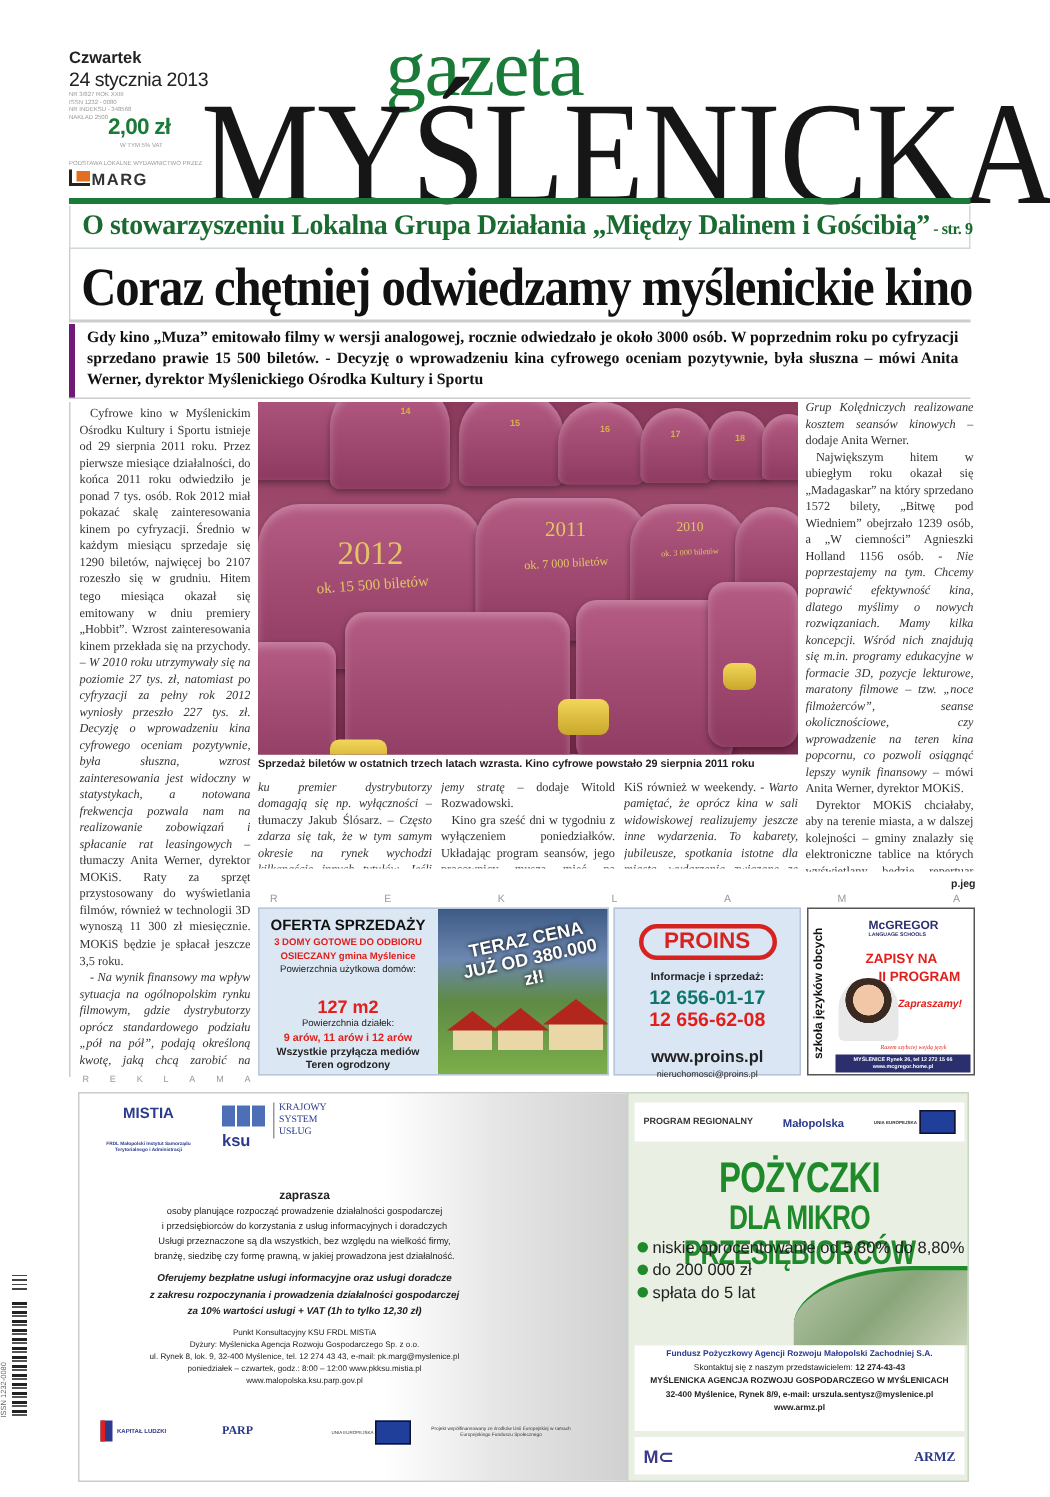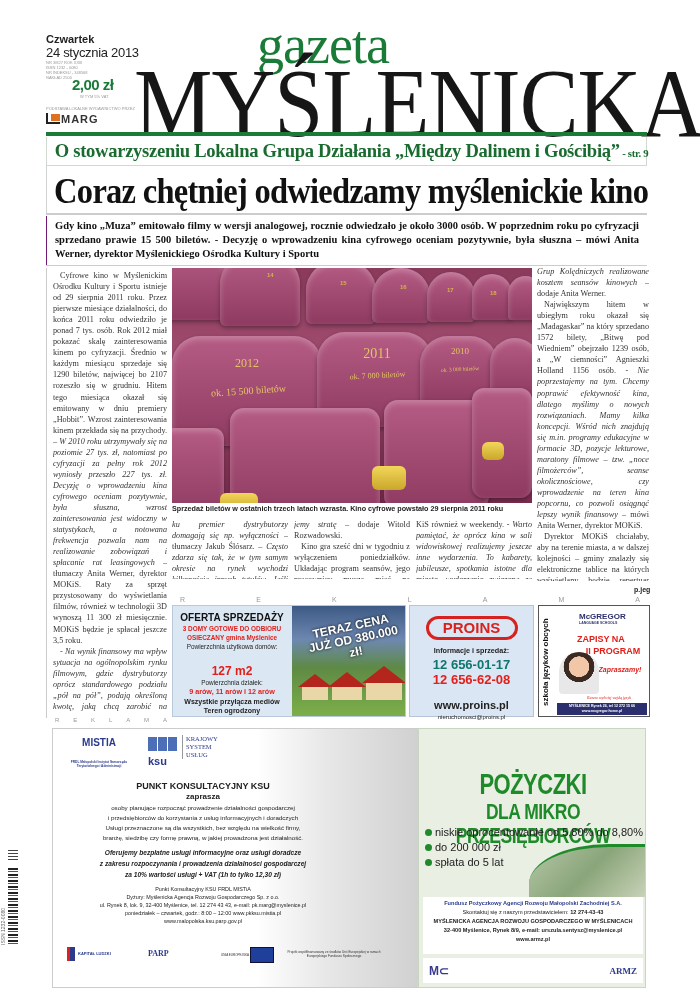--- a/index.html
+++ b/index.html
@@ -18,21 +18,21 @@
 #mh-logo .mk{display:inline-block;width:14px;height:11px;border-left:2px solid #222;border-bottom:2px solid #222;position:relative;vertical-align:-1px;margin-right:1px}
 #mh-logo .mk:after{content:"";position:absolute;right:0;top:1px;width:9px;height:7px;background:#e07020}
 #mh-gazeta{left:257px;top:18px;font:54px "Liberation Serif",serif;color:#1a7a37;line-height:1;letter-spacing:-1px}
 #mh-title{left:134px;top:54px;font:98px "Liberation Serif",serif;color:#161616;line-height:1;letter-spacing:-1px;transform:scaleX(0.9);transform-origin:left top}
 #mh-rule{left:46px;top:132px;width:601px;height:4px;background:#1a7a37}
 #teaser{left:46px;top:137px;width:601px;height:29px;border:1px solid #cfd9cf;border-top:none;padding:3px 8px;font:bold 19px "Liberation Serif",serif;color:#1a6b30;white-space:nowrap;letter-spacing:-0.3px;transform-origin:left top}
 #teaser small{font-size:11px}
 
 #hl{left:46px;top:166px;width:601px;height:48px;border-left:1px solid #ccc;padding:4px 8px;font:bold 36px "Liberation Serif",serif;color:#111;letter-spacing:-0.8px;white-space:nowrap}
 .hr{left:46px;width:601px;height:2px;background:#ccc}
-#lead{left:46px;top:216px;width:601px;height:50px;border-left:1px solid #701a75;padding:3px 8px;font:bold 10.5px "Liberation Serif",serif;color:#111;text-align:justify;line-height:1.32}
+#lead{left:46px;top:216px;width:601px;height:50px;border-left:4px solid #701a75;padding:3px 8px;font:bold 10.5px "Liberation Serif",serif;color:#111;text-align:justify;line-height:1.32}
 
 .col{position:absolute;font:8.2px "Liberation Serif",serif;color:#333;line-height:11.05px;text-align:justify;overflow:hidden}
 .col p{text-indent:7px}
 .col i{}
 #c1{left:53px;top:270px;width:114px;height:444px}
 #c2{left:172px;top:519px;width:116px;height:60px}
 #c3{left:294px;top:519px;width:116px;height:60px}
 #c4{left:416px;top:519px;width:116px;height:60px}
 #c5{left:537px;top:266px;width:112px;height:315px}
 #vsep1{left:46px;top:268px;width:1px;height:450px;background:#ccc}
@@ -117,21 +117,21 @@
   <div class="seat" style="left:336px;top:8px;width:35px;height:44px"></div>
   <span class="seatnum" style="left:95px;top:4px">14</span>
   <span class="seatnum" style="left:168px;top:12px">15</span>
   <span class="seatnum" style="left:228px;top:16px">16</span>
   <span class="seatnum" style="left:275px;top:19px">17</span>
   <span class="seatnum" style="left:318px;top:22px">18</span>
   <div class="seat" style="left:0;top:68px;width:150px;height:110px"></div>
   <div class="seat" style="left:145px;top:64px;width:115px;height:95px"></div>
   <div class="seat" style="left:248px;top:68px;width:78px;height:70px"></div>
   <div class="seat" style="left:318px;top:70px;width:50px;height:60px"></div>
-  <div class="seattxt" style="left:20px;top:88px;width:110px;font-size:12px">2012</div>
+  <div class="seattxt" style="left:20px;top:88px;width:110px;font-size:22px">2012</div>
   <div class="seattxt" style="left:14px;top:117px;width:125px;font-size:10px;transform:rotate(-4deg)">ok. 15 500 biletów</div>
   <div class="seattxt" style="left:160px;top:78px;width:90px;font-size:14px">2011</div>
   <div class="seattxt" style="left:158px;top:103px;width:95px;font-size:8px;transform:rotate(-3deg)">ok. 7 000 biletów</div>
   <div class="seattxt" style="left:255px;top:78px;width:66px;font-size:9px">2010</div>
   <div class="seattxt" style="left:252px;top:98px;width:72px;font-size:5.5px;transform:rotate(-3deg)">ok. 3 000 biletów</div>
   <div class="seat" style="left:-8px;top:160px;width:60px;height:90px;border-radius:10px"></div>
   <div class="seat" style="left:58px;top:140px;width:150px;height:110px;border-radius:14px"></div>
   <div class="seat" style="left:212px;top:132px;width:105px;height:110px;border-radius:14px"></div>
   <div class="seat" style="left:300px;top:120px;width:60px;height:110px;border-radius:12px"></div>
   <div class="arm" style="left:48px;top:225px;width:38px;height:18px"></div>
@@ -227,21 +227,20 @@
   </div>
   <div style="position:absolute;left:95px;top:6px;width:100px;height:38px">
     <div style="position:absolute;left:0;top:2px;width:30px;height:14px;background:repeating-linear-gradient(90deg,#4d6fb7 0 9px,#fff 9px 10px)"></div>
     <div style="position:absolute;left:0;top:20px;font:bold 11px 'Liberation Sans',sans-serif;color:#2b3a8c">ksu</div>
     <div style="position:absolute;left:34px;top:0;font:6.5px 'Liberation Serif',serif;color:#2b3a8c;line-height:8px;border-left:1px solid #999;padding-left:3px">
       <div>KRAJOWY</div>
         <div>SYSTEM</div>
         <div>USŁUG</div>
     </div>
   </div>
-  <div class="center" style="top:52px;font:bold 9px 'Liberation Sans',sans-serif">PUNKT KONSULTACYJNY KSU</div>
   <div class="center" style="top:63px;font:bold 8px 'Liberation Sans',sans-serif">zaprasza</div>
   <div class="center" style="top:74px;font:6.2px 'Liberation Sans',sans-serif;line-height:10px">
     <div>osoby planujące rozpocząć prowadzenie działalności gospodarczej</div>
       <div>i przedsiębiorców do korzystania z usług informacyjnych i doradczych</div>
       <div>Usługi przeznaczone są dla wszystkich, bez względu na wielkość firmy,</div>
       <div>branżę, siedzibę czy formę prawną, w jakiej prowadzona jest działalność.</div>
   </div>
   <div class="center" style="top:118px;font:italic bold 6.6px 'Liberation Sans',sans-serif;line-height:11px">
     <div>Oferujemy bezpłatne usługi informacyjne oraz usługi doradcze</div>
       <div>z zakresu rozpoczynania  i prowadzenia działalności gospodarczej</div>
@@ -254,20 +253,25 @@
       <div>poniedziałek – czwartek, godz.: 8:00 – 12:00 www.pkksu.mistia.pl</div>
       <div>www.malopolska.ksu.parp.gov.pl</div>
   </div>
   <div style="position:absolute;left:14px;top:218px;font:bold 4px 'Liberation Sans',sans-serif;color:#2b3a8c"><span style="display:inline-block;width:8px;height:14px;background:#2b3a8c;border-left:3px solid #e0201b;vertical-align:middle;margin-right:3px"></span><span>KAPITAŁ LUDZKI</span></div>
   <div style="position:absolute;left:95px;top:220px;font:bold 8px 'Liberation Serif',serif;color:#2b3a8c">PARP</div>
   <div style="position:absolute;left:168px;top:218px;font:3px 'Liberation Sans',sans-serif;color:#333"><span>UNIA EUROPEJSKA</span> <span class="eu" style="vertical-align:middle"></span></div>
   <div style="position:absolute;left:226px;top:221px;width:110px;text-align:center;font:3.2px 'Liberation Sans',sans-serif;color:#333">Projekt współfinansowany ze środków Unii Europejskiej w ramach Europejskiego Funduszu Społecznego</div>
 </div>
 
 <div class="abs" id="ad-loan">
+  <div id="loan-logos">
+    <span>PROGRAM REGIONALNY</span>
+    <span style="font-size:7.5px;color:#2b3a8c">Małopolska</span>
+    <span><span style="font-size:3px">UNIA EUROPEJSKA</span> <span class="eu" style="vertical-align:middle"></span></span>
+  </div>
   <div id="loan-title"><span>POŻYCZKI</span><span class="l2">DLA MIKRO PRZESIĘBIORCÓW</span></div>
   <div id="loan-money"></div>
   <ul id="loan-list">
     <li>niskie oprocentowanie od 5,80% do 8,80%</li>
     <li>do 200 000 zł</li>
     <li>spłata do 5 lat</li>
   </ul>
   <div id="loan-info">
     <div style="font-weight:bold;color:#2b3a8c">Fundusz Pożyczkowy Agencji Rozwoju Małopolski Zachodniej S.A.</div>
     <div><span>Skontaktuj się z naszym przedstawicielem:</span> <b>12 274-43-43</b></div>

